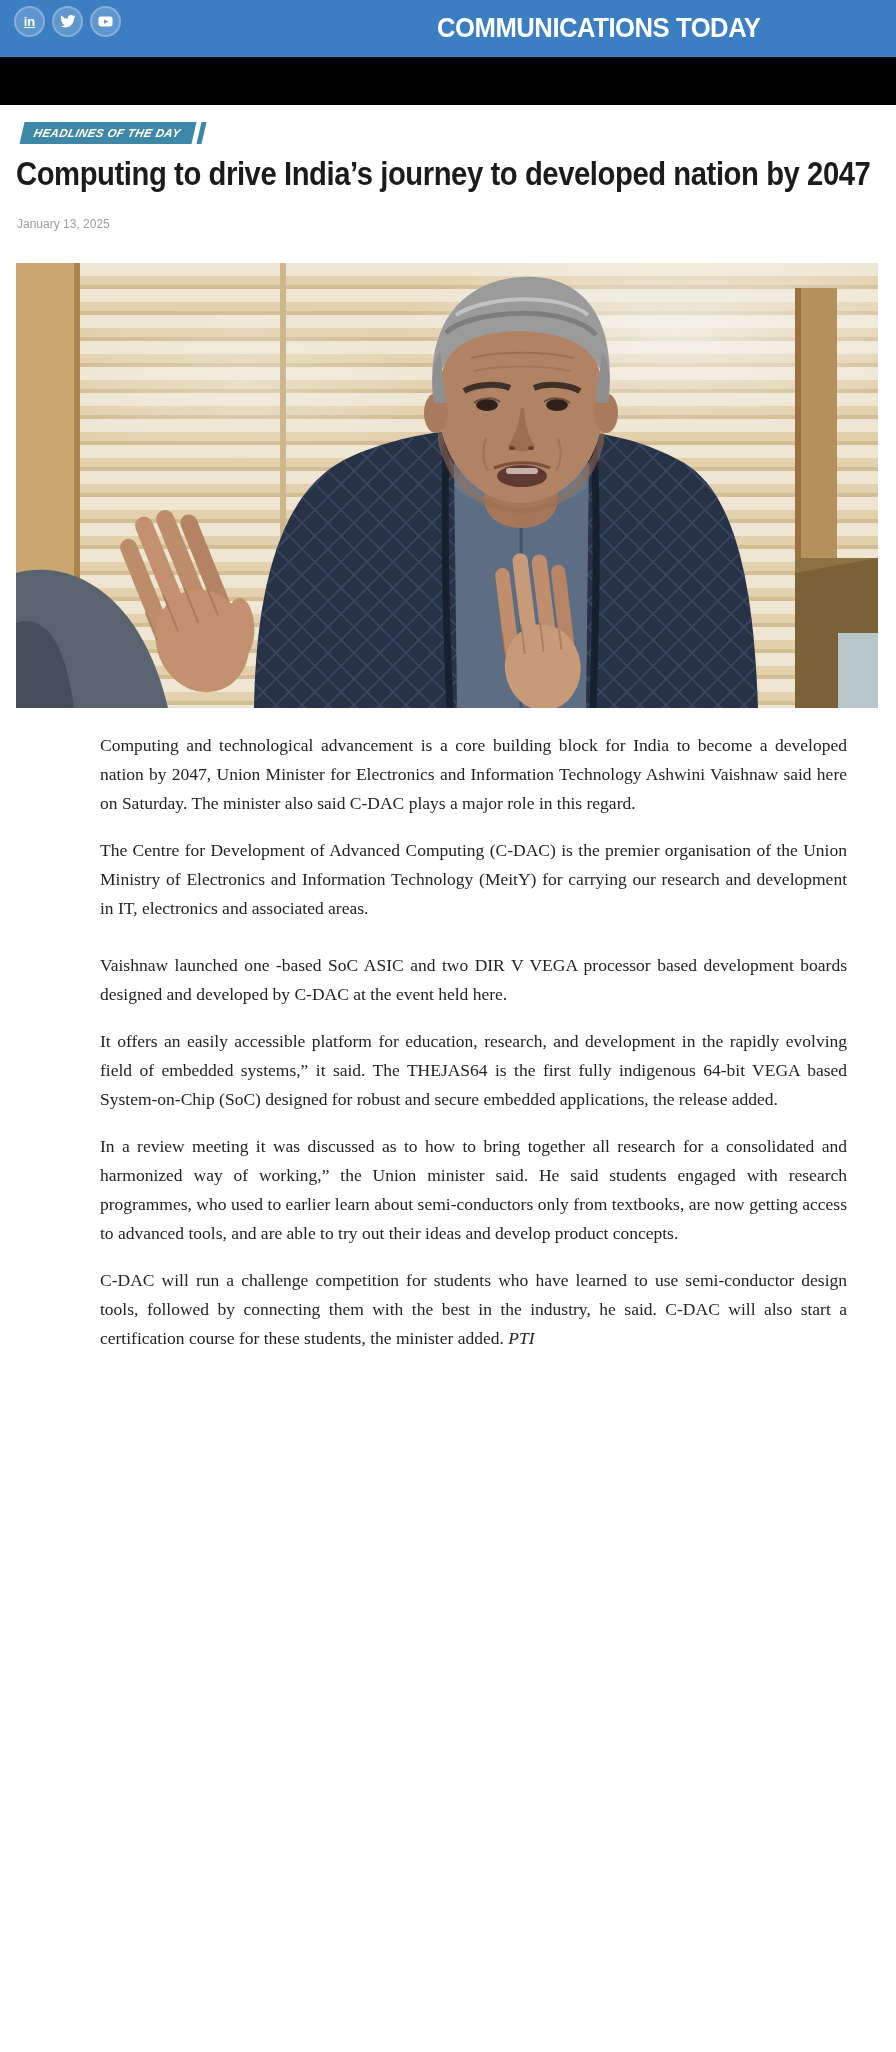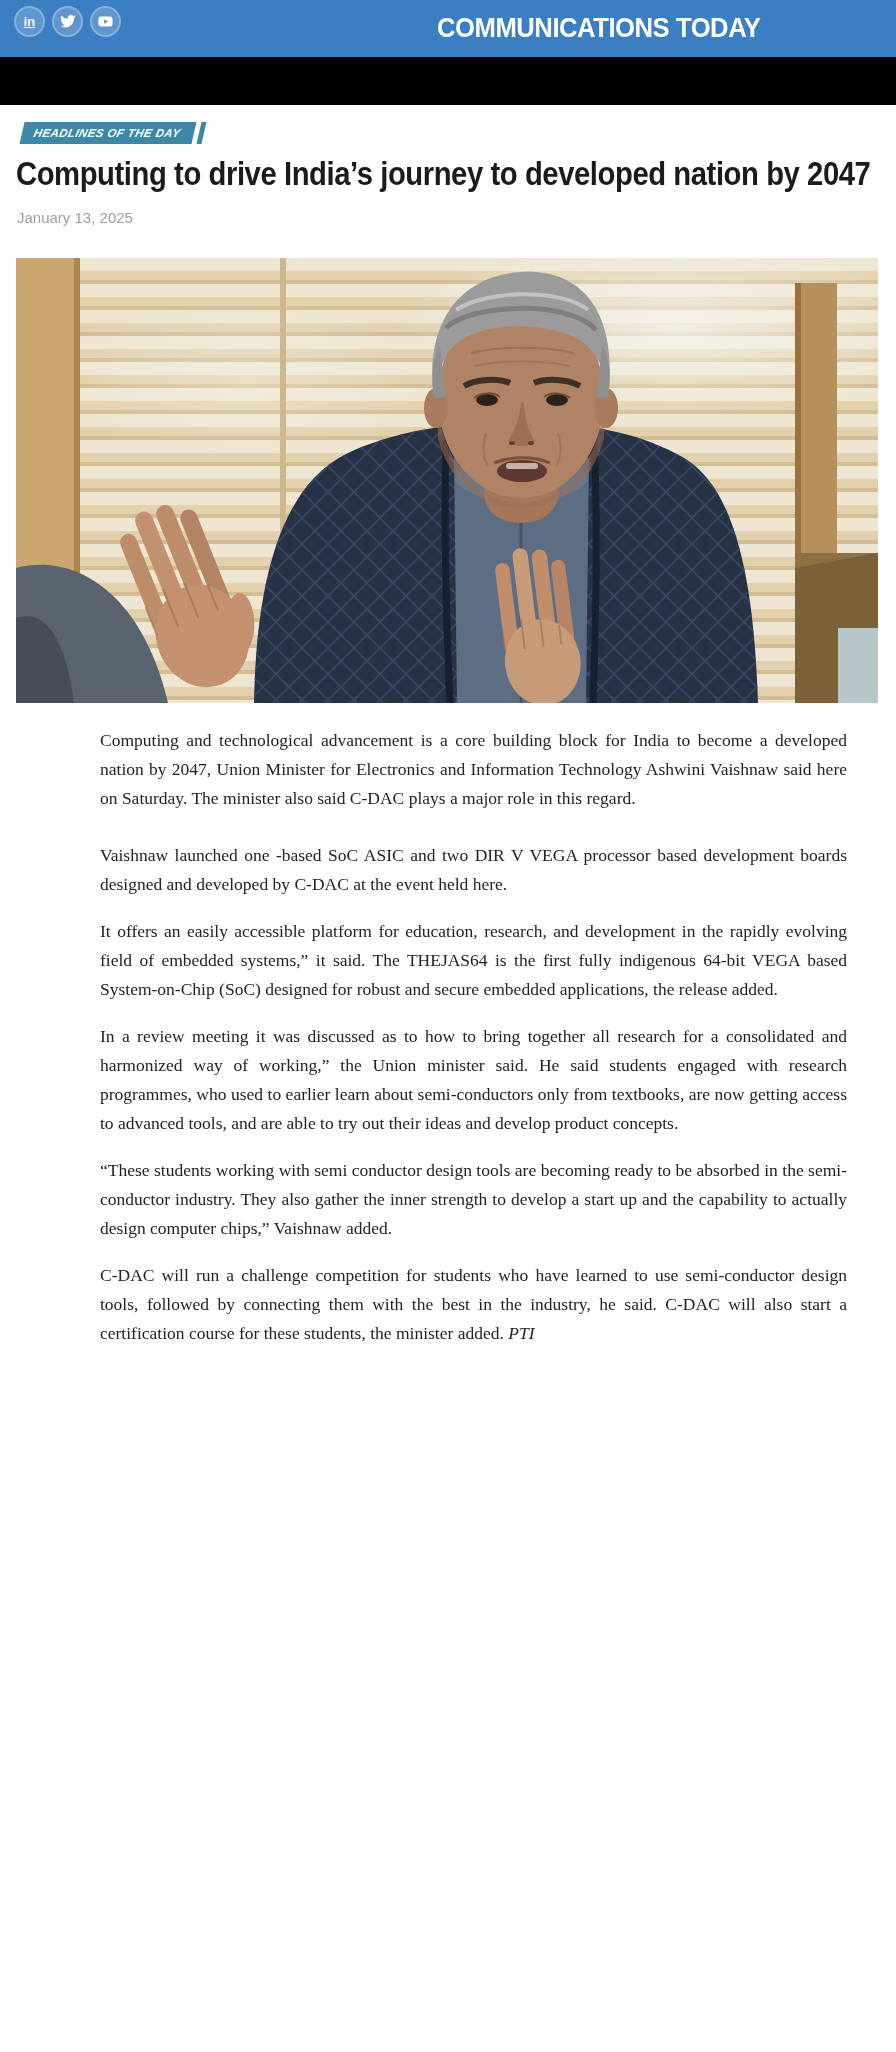--- a/index.html
+++ b/index.html
@@ -39,21 +39,21 @@
   }
   .badge-sliver {
     position:absolute; right:-10px; top:0; width:5px; height:100%;
     background:#3e88a7; transform:skewX(-13deg);
   }
   h1.headline {
     margin:9px 16px 0 16px; color:#1b1b1b;
     font-size:34px; line-height:40px; font-weight:bold; letter-spacing:-0.5px;
     width:1002px; transform:scaleX(0.86); transform-origin:left top;
   }
-  .pub-date { margin:16px 16px 0 17px; color:#9e9e9e; font-size:15px; }
+  .pub-date { margin:24px 16px 0 17px; color:#9e9e9e; font-size:12px; }
 
   
   .photo { display:block; margin:32px 0 0 16px; width:862px; height:445px; }
 
   
   .article-body {
     width:747px; margin:23px 0 0 100px;
     font-family:"Liberation Serif", serif; color:#232323;
     font-size:17.5px; line-height:29px; text-align:justify;
   }
@@ -198,20 +198,20 @@
       <rect x="-19" y="-104" width="17" height="114" rx="8.5" fill="#c79a78"></rect>
       <rect x="2" y="-100" width="17" height="110" rx="8.5" fill="#c08e6c"></rect>
       <rect x="22" y="-86" width="16" height="96" rx="8" fill="#b78565"></rect>
       <ellipse cx="0" cy="25" rx="42" ry="48" fill="#c79a78"></ellipse>
       <path d="M-40 -18 L-40 8 M-18 -26 L-18 8 M3 -24 L3 8 M23 -14 L23 8" stroke="#9a6c4e" stroke-width="2" opacity="0.6"></path>
     </g>
   </svg>
 
   <article class="article-body">
       <p>Computing and technological advancement is a core building block for India to become a developed nation by 2047, Union Minister for Electronics and Information Technology Ashwini Vaishnaw said here on Saturday. The minister also said C-DAC plays a major role in this regard.</p>
+      <p>The Centre for Development of Advanced Computing (C-DAC) is the premier organisation of the Union Ministry of Electronics and Information Technology (MeitY) for carrying our research and development in IT, electronics and associated areas.</p>
       <p class="gap-lg">Vaishnaw launched one -based SoC ASIC and two DIR V VEGA processor based development boards designed and developed by C-DAC at the event held here.</p>
       <p>It offers an easily accessible platform for education, research, and development in the rapidly evolving field of embedded systems,” it said. The THEJAS64 is the first fully indigenous 64-bit VEGA based System-on-Chip (SoC) designed for robust and secure embedded applications, the release added.</p>
       <p>In a review meeting it was discussed as to how to bring together all research for a consolidated and harmonized way of working,” the Union minister said. He said students engaged with research programmes, who used to earlier learn about semi-conductors only from textbooks, are now getting access to advanced tools, and are able to try out their ideas and develop product concepts.</p>
-      <p>“These students working with semi conductor design tools are becoming ready to be absorbed in the semi-conductor industry. They also gather the inner strength to develop a start up and the capability to actually design computer chips,” Vaishnaw added.</p>
       <p>C-DAC will run a challenge competition for students who have learned to use semi-conductor design tools, followed by connecting them with the best in the industry, he said. C-DAC will also start a certification course for these students, the minister added.<em> PTI</em></p>
     </article>
 
 </main>
 
 </body></html>

